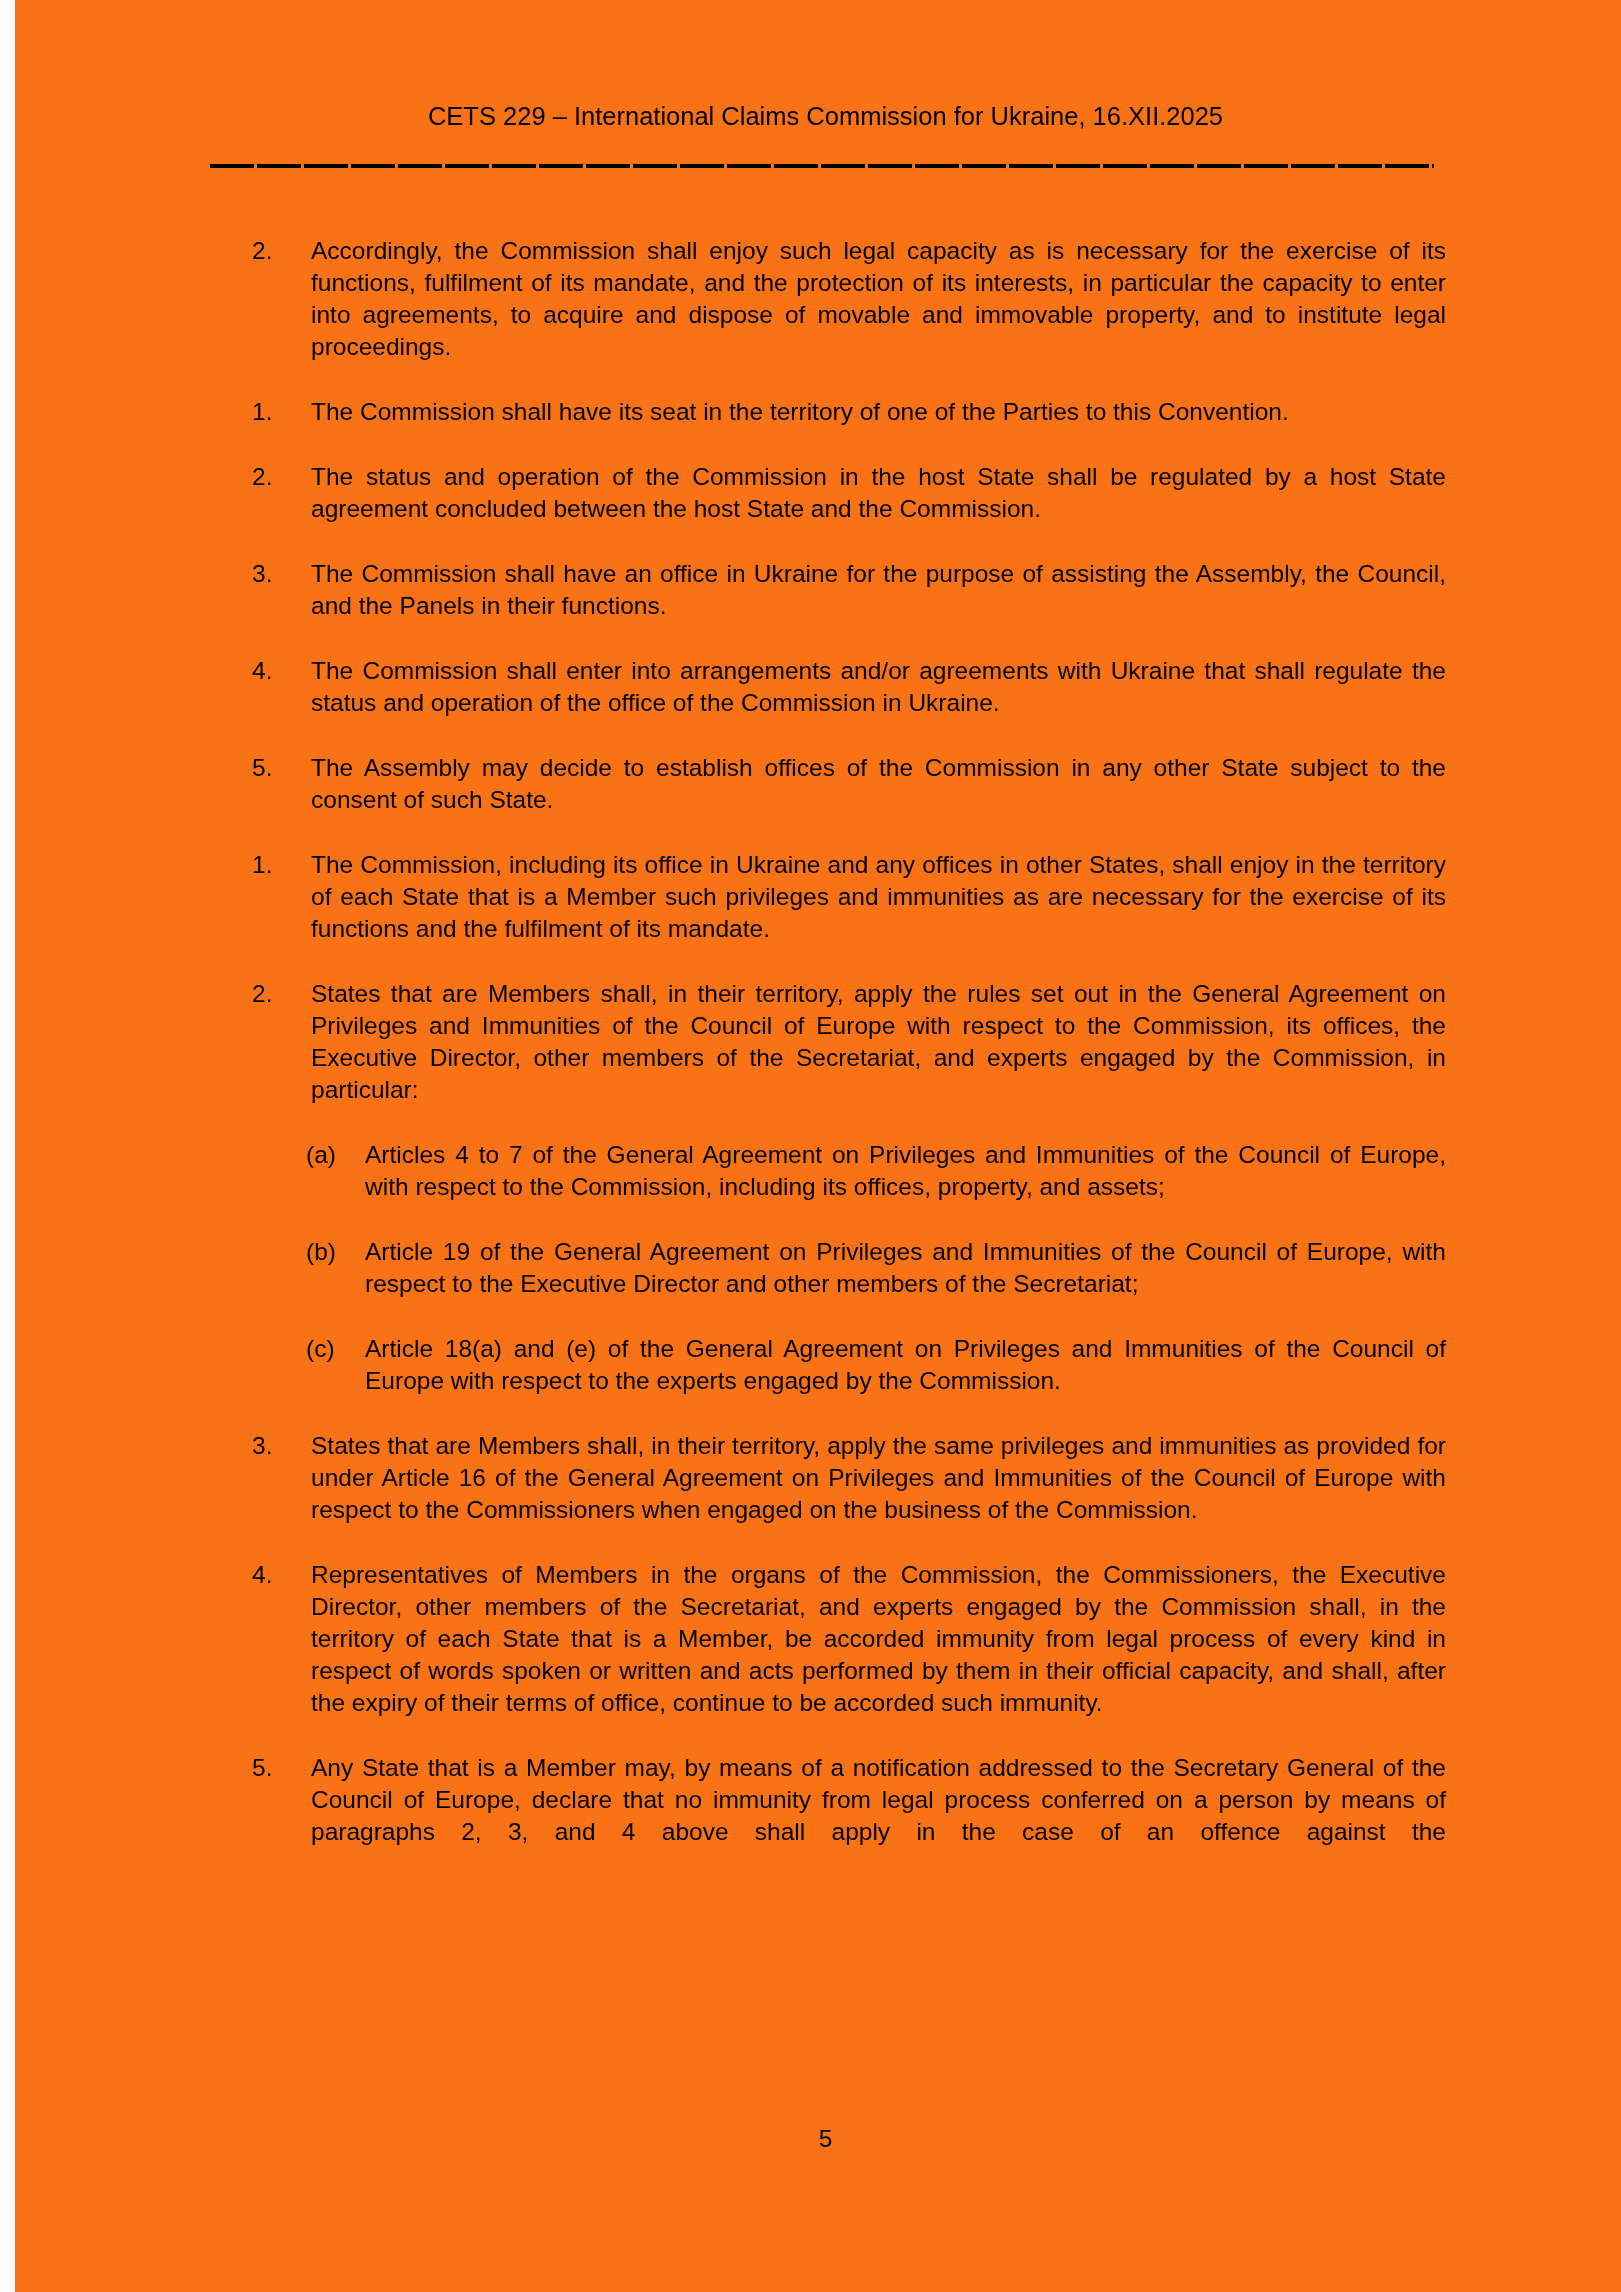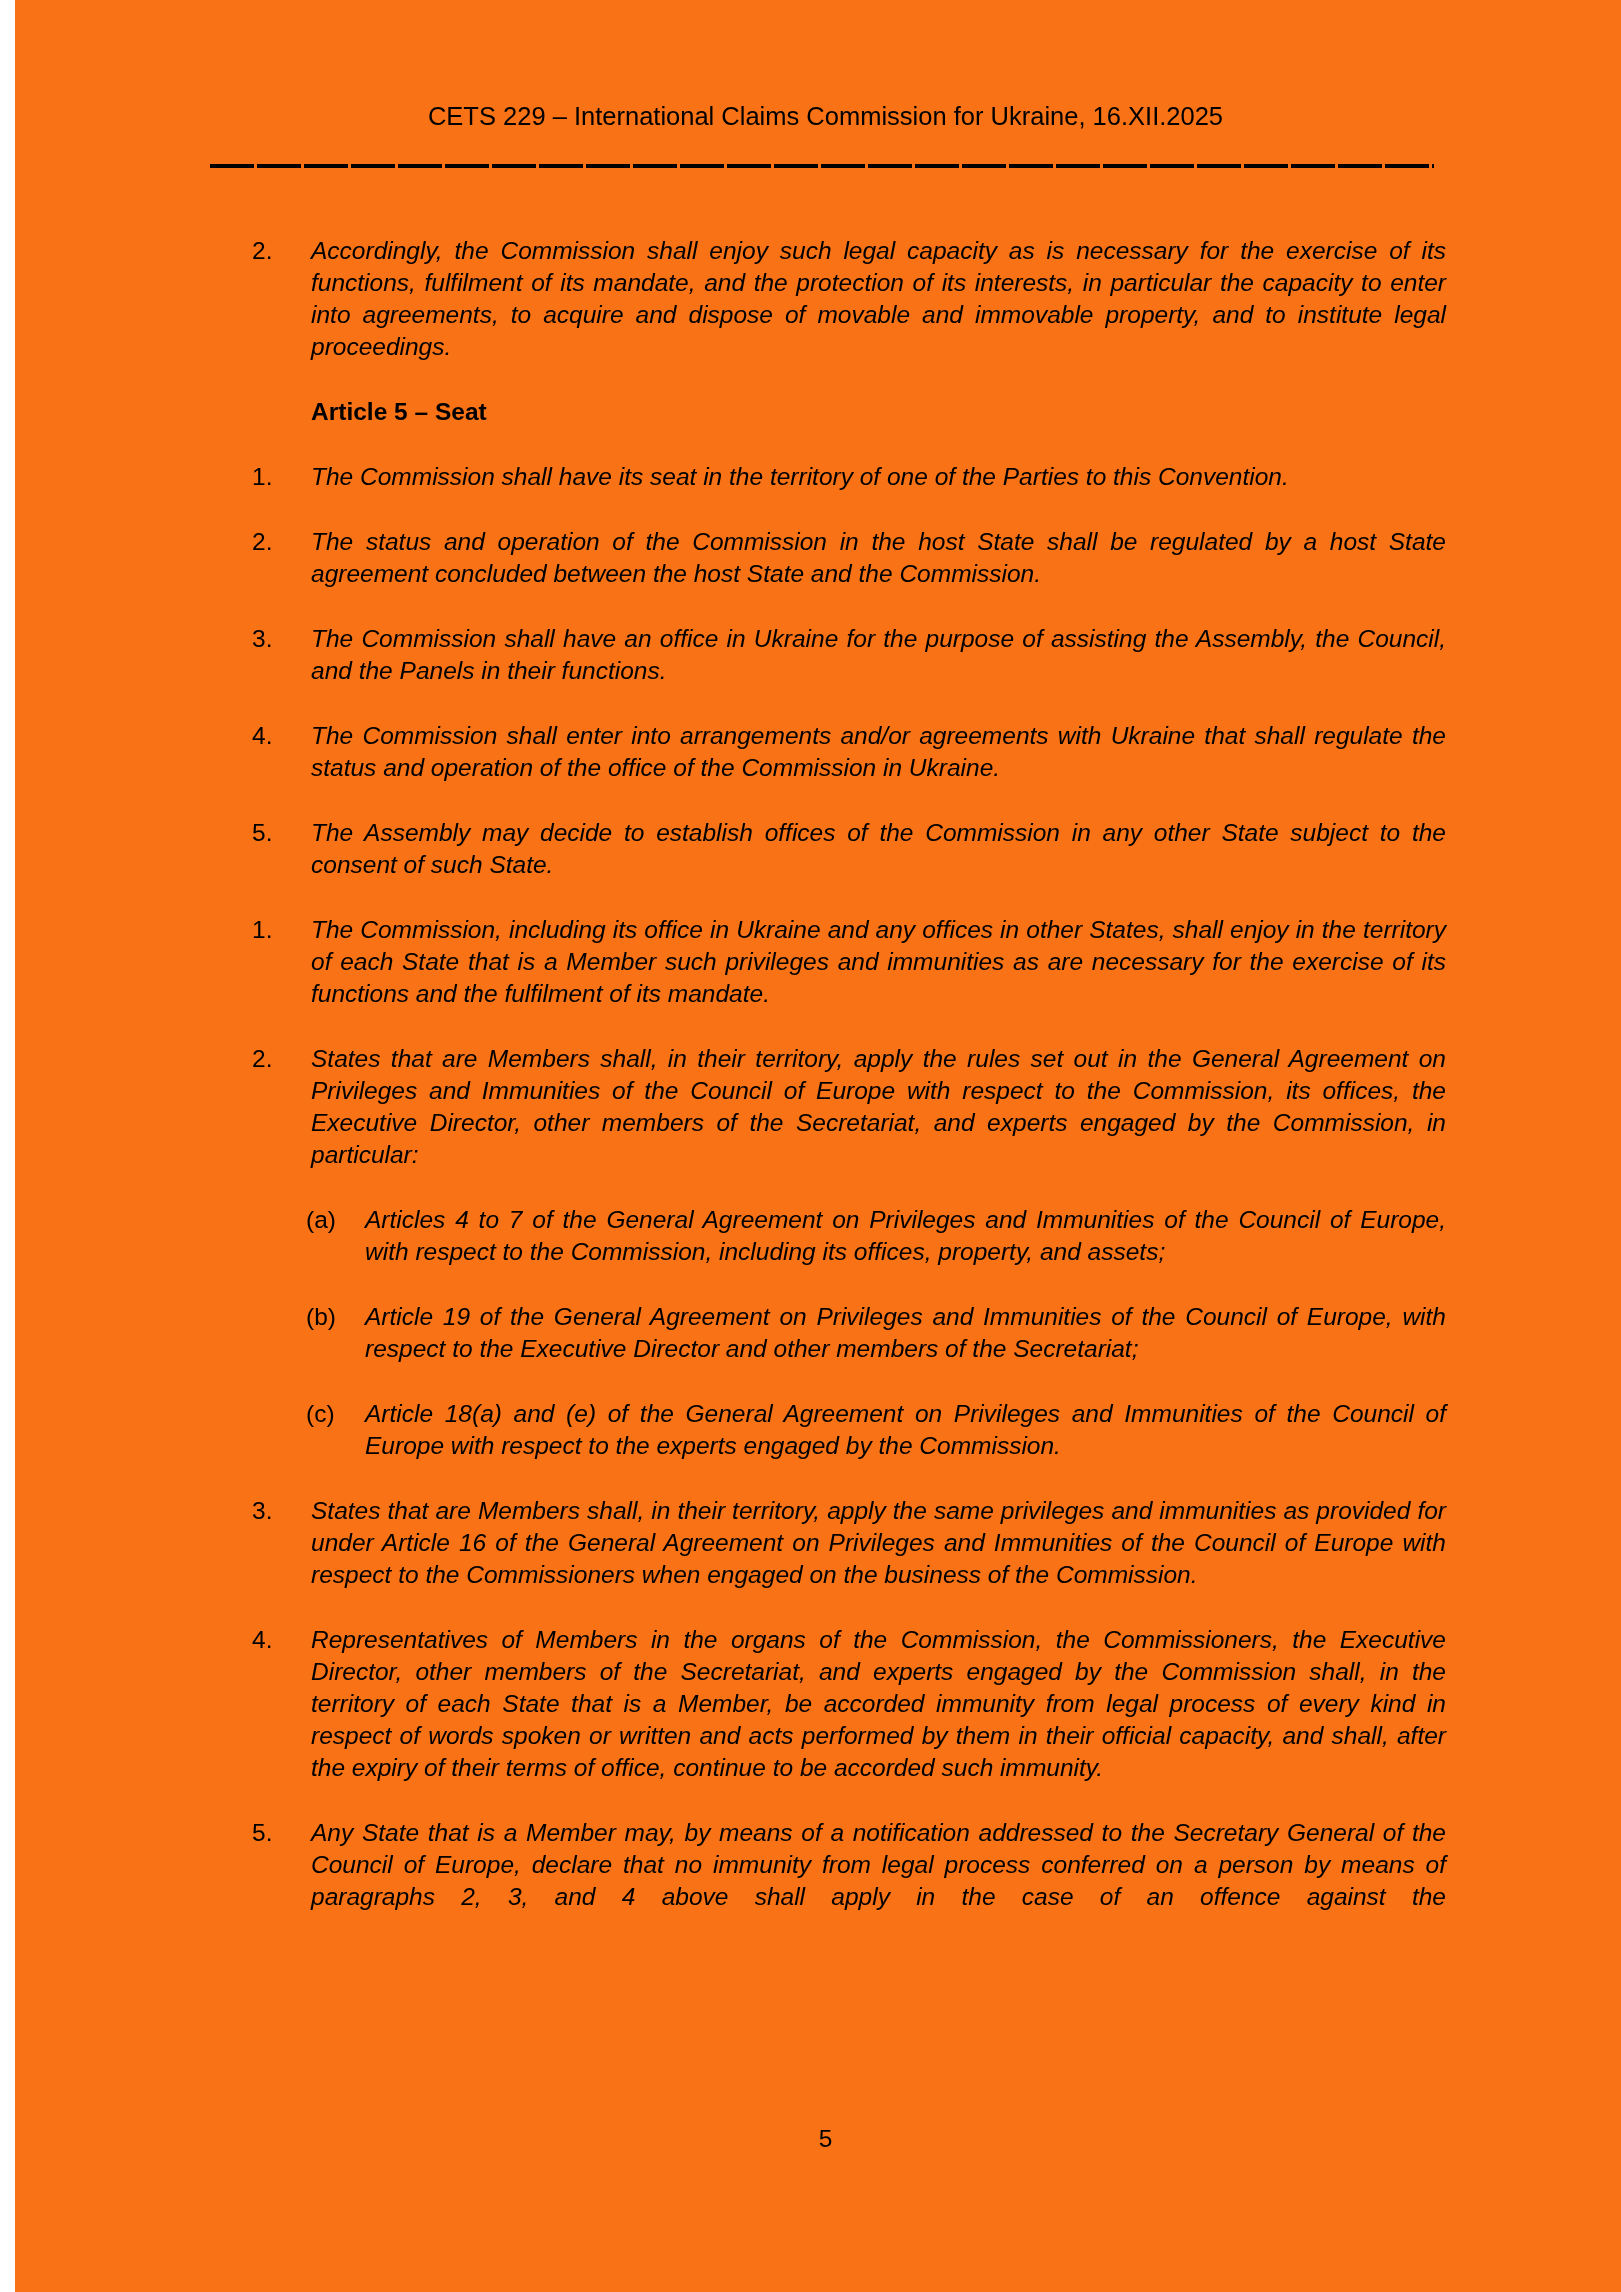--- a/index.html
+++ b/index.html
@@ -44,21 +44,20 @@
     line-height: 32px;
   }
   .block { margin: 0 0 33px 0; }
   .item { display: flex; }
   .num { flex: 0 0 59px; }
   .sub { margin-left: 54px; }
   .text {
     margin: 0;
     flex: 1;
     text-align: justify;
-    font-style: italic;
   }
   .force-last .text { text-align-last: justify; }
   .heading {
     font-size: 24.5px;
     font-weight: bold;
     margin: 0 0 33px 59px;
     line-height: 32px;
   }
   .page-number {
     position: absolute;
@@ -79,21 +78,20 @@
 
   <div class="header-rule"></div>
 
   <div class="content">
 
     <div class="block item">
       <span class="num">2.</span>
       <p class="text">Accordingly, the Commission shall enjoy such legal capacity as is necessary for the exercise of its functions, fulfilment of its mandate, and the protection of its interests, in particular the capacity to enter into agreements, to acquire and dispose of movable and immovable property, and to institute legal proceedings.</p>
     </div>
 
-    <h2 class="block heading">Article 5 – Seat</h2>
 
     <div class="block item">
       <span class="num">1.</span>
       <p class="text">The Commission shall have its seat in the territory of one of the Parties to this Convention.</p>
     </div>
 
     <div class="block item">
       <span class="num">2.</span>
       <p class="text">The status and operation of the Commission in the host State shall be regulated by a host State agreement concluded between the host State and the Commission.</p>
     </div>

